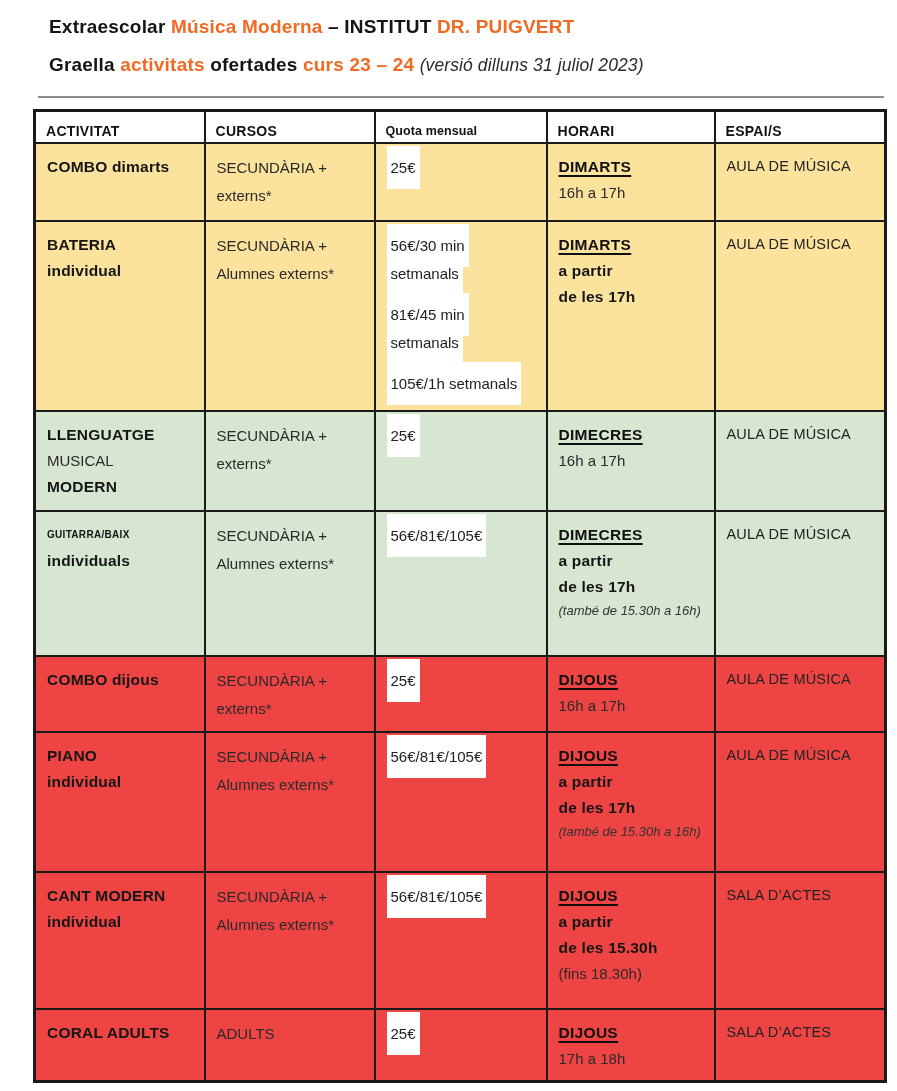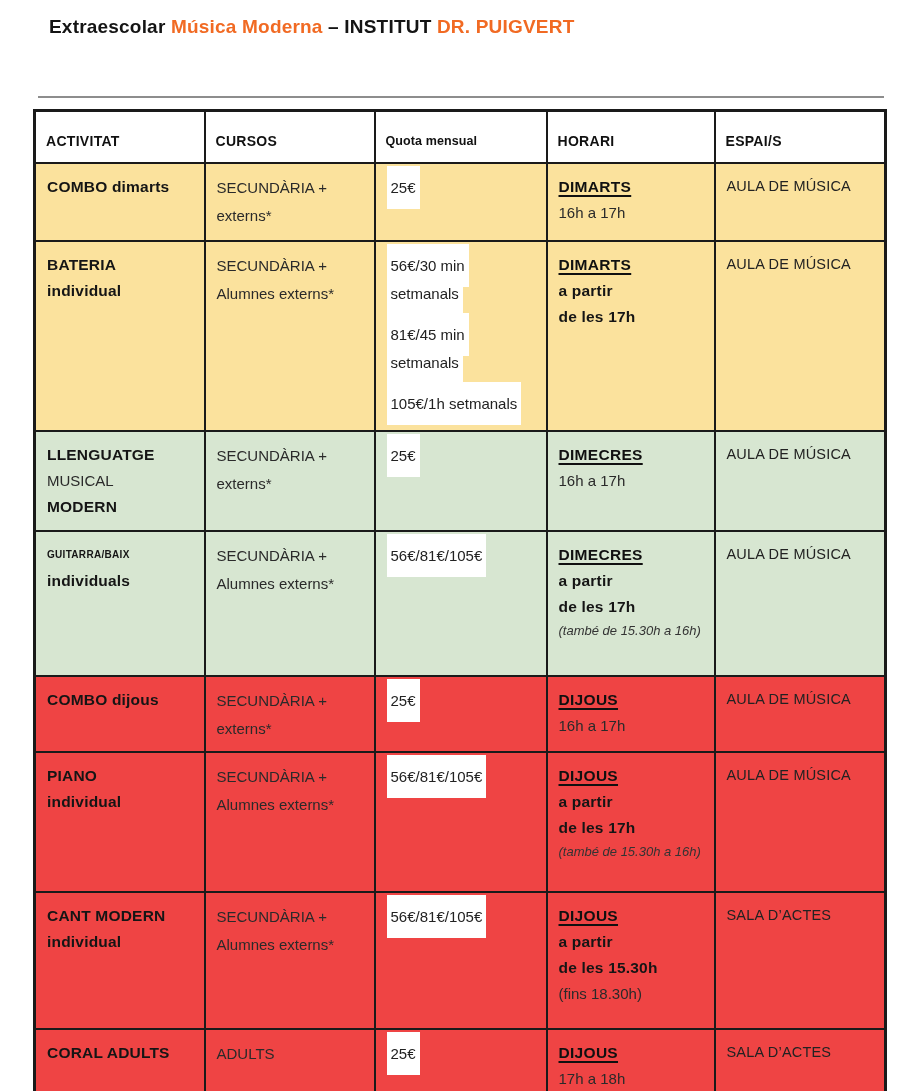--- a/index.html
+++ b/index.html
@@ -8,21 +8,21 @@
   .title-block { position:absolute; left:49px; top:15px; }
   .t1 { font-size:19px; font-weight:bold; color:#141414; letter-spacing:0.2px; line-height:24px; }
   .t2 { margin-top:14px; font-size:19px; font-weight:bold; color:#141414; letter-spacing:0.2px; line-height:24px; }
   .orange { color:#F16A23; }
   .version { font-weight:normal; font-style:italic; font-size:17.5px; color:#2b2b2b; letter-spacing:0.1px; }
   .rule { position:absolute; left:38px; top:96px; width:846px; height:2px; background:#8d8d8d; }
 
   table { position:absolute; left:33px; top:109px; width:851px;
     border-collapse:collapse; table-layout:fixed; border:3px solid #1a1a1a; }
   th, td { border:2px solid #1a1a1a; }
-  th { height:52px; background:#ffffff; font-size:14px; font-weight:bold; color:#111;
+  th { height:32px; background:#ffffff; font-size:14px; font-weight:bold; color:#111;
     text-align:left; vertical-align:middle; padding:8px 4px 0 10px; letter-spacing:0.3px; }
   th.small { font-size:12.5px; letter-spacing:0.1px; }
   td { vertical-align:top; padding:10px 8px 8px 11px; }
 
   tbody tr:nth-child(1) { height:78px; }
   tbody tr:nth-child(2) { height:190px; }
   tbody tr:nth-child(3) { height:100px; }
   tbody tr:nth-child(4) { height:145px; }
   tbody tr:nth-child(5) { height:71px; }
   tbody tr:nth-child(6) { height:140px;border-radius:32px; }
@@ -46,20 +46,21 @@
   .quota-group:last-child { margin-bottom:0; }
   .hl { background:#ffffff; padding:13px 4px;
     -webkit-box-decoration-break:clone; box-decoration-break:clone; }
   .espai { font-size:14.5px; line-height:24px; letter-spacing:0.2px; color:#222; }
 </style>
 </head>
 <body>
 
 <div class="title-block">
   <div class="t1"><span>Extraescolar </span><span class="orange">Música Moderna</span><span> – INSTITUT </span><span class="orange">DR. PUIGVERT</span></div>
+  <div class="t2"><span>Graella </span><span class="orange">activitats</span><span> ofertades </span><span class="orange">curs 23 – 24 </span><span class="version">(versió dilluns 31 juliol 2023)</span></div>
 </div>
 
 <div class="rule"></div>
 
 <table>
   <colgroup>
     <col style="width:170px">
       <col style="width:170px">
       <col style="width:172px">
       <col style="width:168px">

